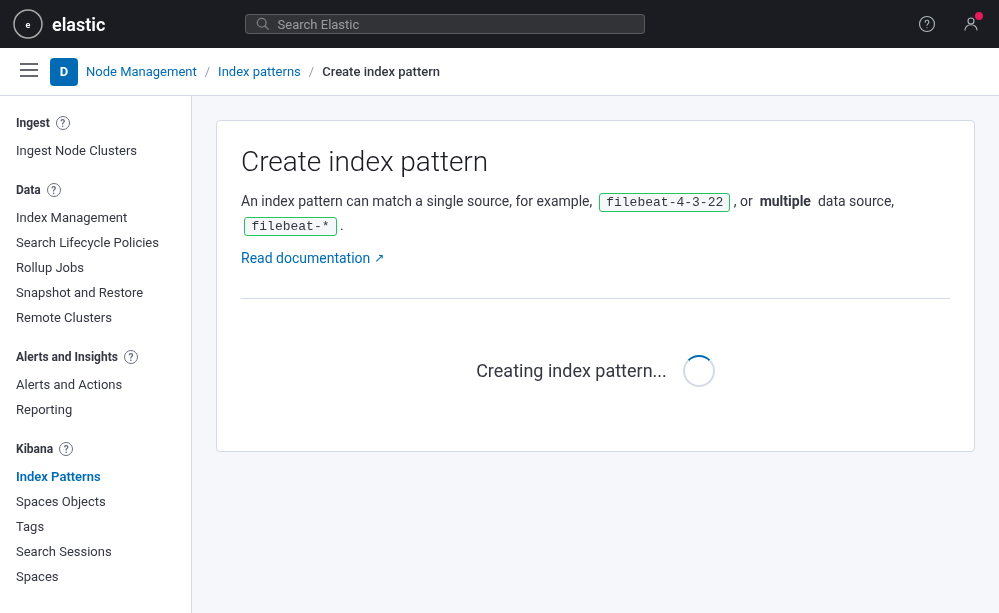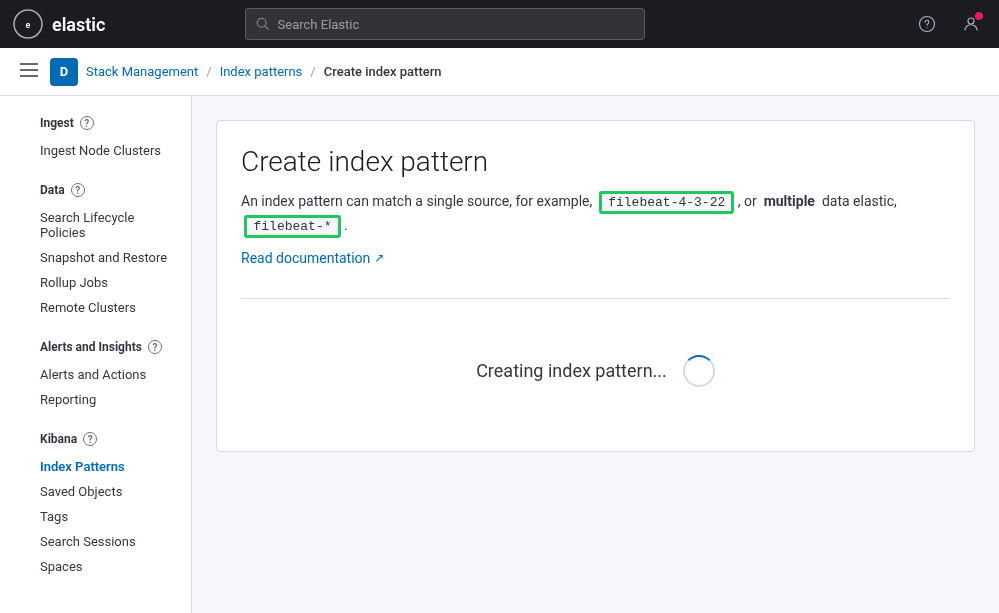--- a/index.html
+++ b/index.html
@@ -10,21 +10,21 @@
       display: flex; align-items: center; height: 48px;
       background: #1a1c21; padding: 0 12px; gap: 12px;
     }
     .elastic-logo { display: flex; align-items: center; gap: 8px; color: white; font-size: 18px; font-weight: 600; }
     .elastic-logo-icon { width: 32px; height: 32px; }
     .search-bar {
       flex: 1; max-width: 400px; margin: 0 auto;
       display: flex; align-items: center;
       background: rgba(255,255,255,0.1); border: 1px solid rgba(255,255,255,0.2);
       border-radius: 4px; padding: 0 10px; gap: 8px;
-      color: rgba(255,255,255,0.6); font-size: 13px; height: 32px;
+      color: rgba(255,255,255,0.6); font-size: 13px; height: 20px;
     }
     .search-icon-svg { opacity: 0.6; }
     .top-nav-icons { display: flex; gap: 12px; margin-left: auto; align-items: center; }
     .nav-icon { width: 32px; height: 32px; display: flex; align-items: center; justify-content: center; color: #adb5bd; cursor: pointer; position: relative; }
     .notification-dot { width: 8px; height: 8px; background: #e7195e; border-radius: 50%; position: absolute; top: 4px; right: 4px; }
 
     
     .breadcrumb-bar {
       display: flex; align-items: center; gap: 8px;
       background: white; height: 48px; padding: 0 16px;
@@ -42,21 +42,21 @@
 
     
     .layout { display: flex; height: calc(100vh - 96px); }
 
     
     .sidebar {
       width: 192px; min-width: 192px; background: white;
       border-right: 1px solid #d3dae6; overflow-y: auto;
       padding: 16px 0;
     }
-    .sidebar-section { margin-bottom: 16px; padding-left: 24px; }
+    .sidebar-section { margin-bottom: 16px; }
     .sidebar-section-header {
       display: flex; align-items: center; gap: 6px;
       padding: 4px 16px; font-size: 12px; font-weight: 700;
       color: #343741; text-transform: none; letter-spacing: 0;
       margin-bottom: 4px;
     }
     .help-icon {
       width: 14px; height: 14px; border: 1px solid #69707d; border-radius: 50%;
       display: flex; align-items: center; justify-content: center;
       font-size: 10px; color: #69707d; cursor: pointer;
@@ -71,21 +71,21 @@
     .main-content {
       flex: 1; overflow-y: auto; padding: 24px;
     }
     .content-panel {
       background: white; border: 1px solid #d3dae6; border-radius: 4px;
       padding: 24px; max-width: 800px;
     }
     .page-title { font-size: 28px; font-weight: 300; color: #1a1c21; margin-bottom: 12px; }
     .page-description { font-size: 14px; color: #343741; line-height: 1.6; margin-bottom: 4px; }
     .code-inline {
-      background: #f5f7fa; border: 3px solid #22c55e; border-radius: 3px;
+      background: #f5f7fa; border: 1px solid #22c55e; border-radius: 3px;
       padding: 1px 6px; font-family: 'Courier New', monospace; font-size: 13px;
       color: #343741;
     }
     .bold { font-weight: 700; }
     .doc-link { color: #006bb4; text-decoration: none; display: inline-flex; align-items: center; gap: 4px; margin-top: 8px; margin-bottom: 16px; }
     .external-icon { font-size: 12px; }
     .divider { height: 1px; background: #d3dae6; margin: 16px 0; }
 
     
     .loading-container {
@@ -140,21 +140,21 @@
 
 <div class="breadcrumb-bar">
   <div class="hamburger-btn">
     <svg width="18" height="14" viewBox="0 0 18 14" fill="none">
       <line x1="0" y1="1" x2="18" y2="1" stroke="#343741" stroke-width="1.5"></line>
       <line x1="0" y1="7" x2="18" y2="7" stroke="#343741" stroke-width="1.5"></line>
       <line x1="0" y1="13" x2="18" y2="13" stroke="#343741" stroke-width="1.5"></line>
     </svg>
   </div>
   <div class="space-badge">D</div>
-  <a class="breadcrumb-link">Stack Management</a>
+  <a class="breadcrumb-link">Node Management</a>
   <span class="breadcrumb-sep">/</span>
   <a class="breadcrumb-link">Index patterns</a>
   <span class="breadcrumb-sep">/</span>
   <span class="breadcrumb-current">Create index pattern</span>
 </div>
 
 <div class="layout">
 
   <aside class="sidebar">
 
@@ -164,59 +164,60 @@
         <div class="help-icon">?</div>
       </div>
       <a class="sidebar-item">Ingest Node Clusters</a>
     </div>
 
     <div class="sidebar-section">
       <div class="sidebar-section-header">
         <span>Data</span>
         <div class="help-icon">?</div>
       </div>
+      <a class="sidebar-item">Index Management</a>
       <a class="sidebar-item">Search Lifecycle Policies</a>
+      <a class="sidebar-item">Rollup Jobs</a>
       <a class="sidebar-item">Snapshot and Restore</a>
-      <a class="sidebar-item">Rollup Jobs</a>
       <a class="sidebar-item">Remote Clusters</a>
     </div>
 
     <div class="sidebar-section">
       <div class="sidebar-section-header">
         <span>Alerts and Insights</span>
         <div class="help-icon">?</div>
       </div>
       <a class="sidebar-item">Alerts and Actions</a>
       <a class="sidebar-item">Reporting</a>
     </div>
 
     <div class="sidebar-section">
       <div class="sidebar-section-header">
         <span>Kibana</span>
         <div class="help-icon">?</div>
       </div>
       <a class="sidebar-item active">Index Patterns</a>
-      <a class="sidebar-item">Saved Objects</a>
+      <a class="sidebar-item">Spaces Objects</a>
       <a class="sidebar-item">Tags</a>
       <a class="sidebar-item">Search Sessions</a>
       <a class="sidebar-item">Spaces</a>
 
     </div>
 
   </aside>
 
   <main class="main-content">
     <div class="content-panel">
       <h1 class="page-title">Create index pattern</h1>
       <p class="page-description">
         <span>An index pattern can match a single source, for example,</span>
         &nbsp;<code class="code-inline">filebeat-4-3-22</code>
         <span>, or</span>
         &nbsp;<span class="bold">multiple</span>
-        &nbsp;<span>data elastic,</span>
+        &nbsp;<span>data source,</span>
         &nbsp;<code class="code-inline">filebeat-*</code>
         <span>.</span>
       </p>
       <a class="doc-link">
         <span>Read documentation</span>
         <span class="external-icon">↗</span>
       </a>
       <div class="divider"></div>
       <div class="loading-container">
         <span class="loading-text">Creating index pattern...</span>

